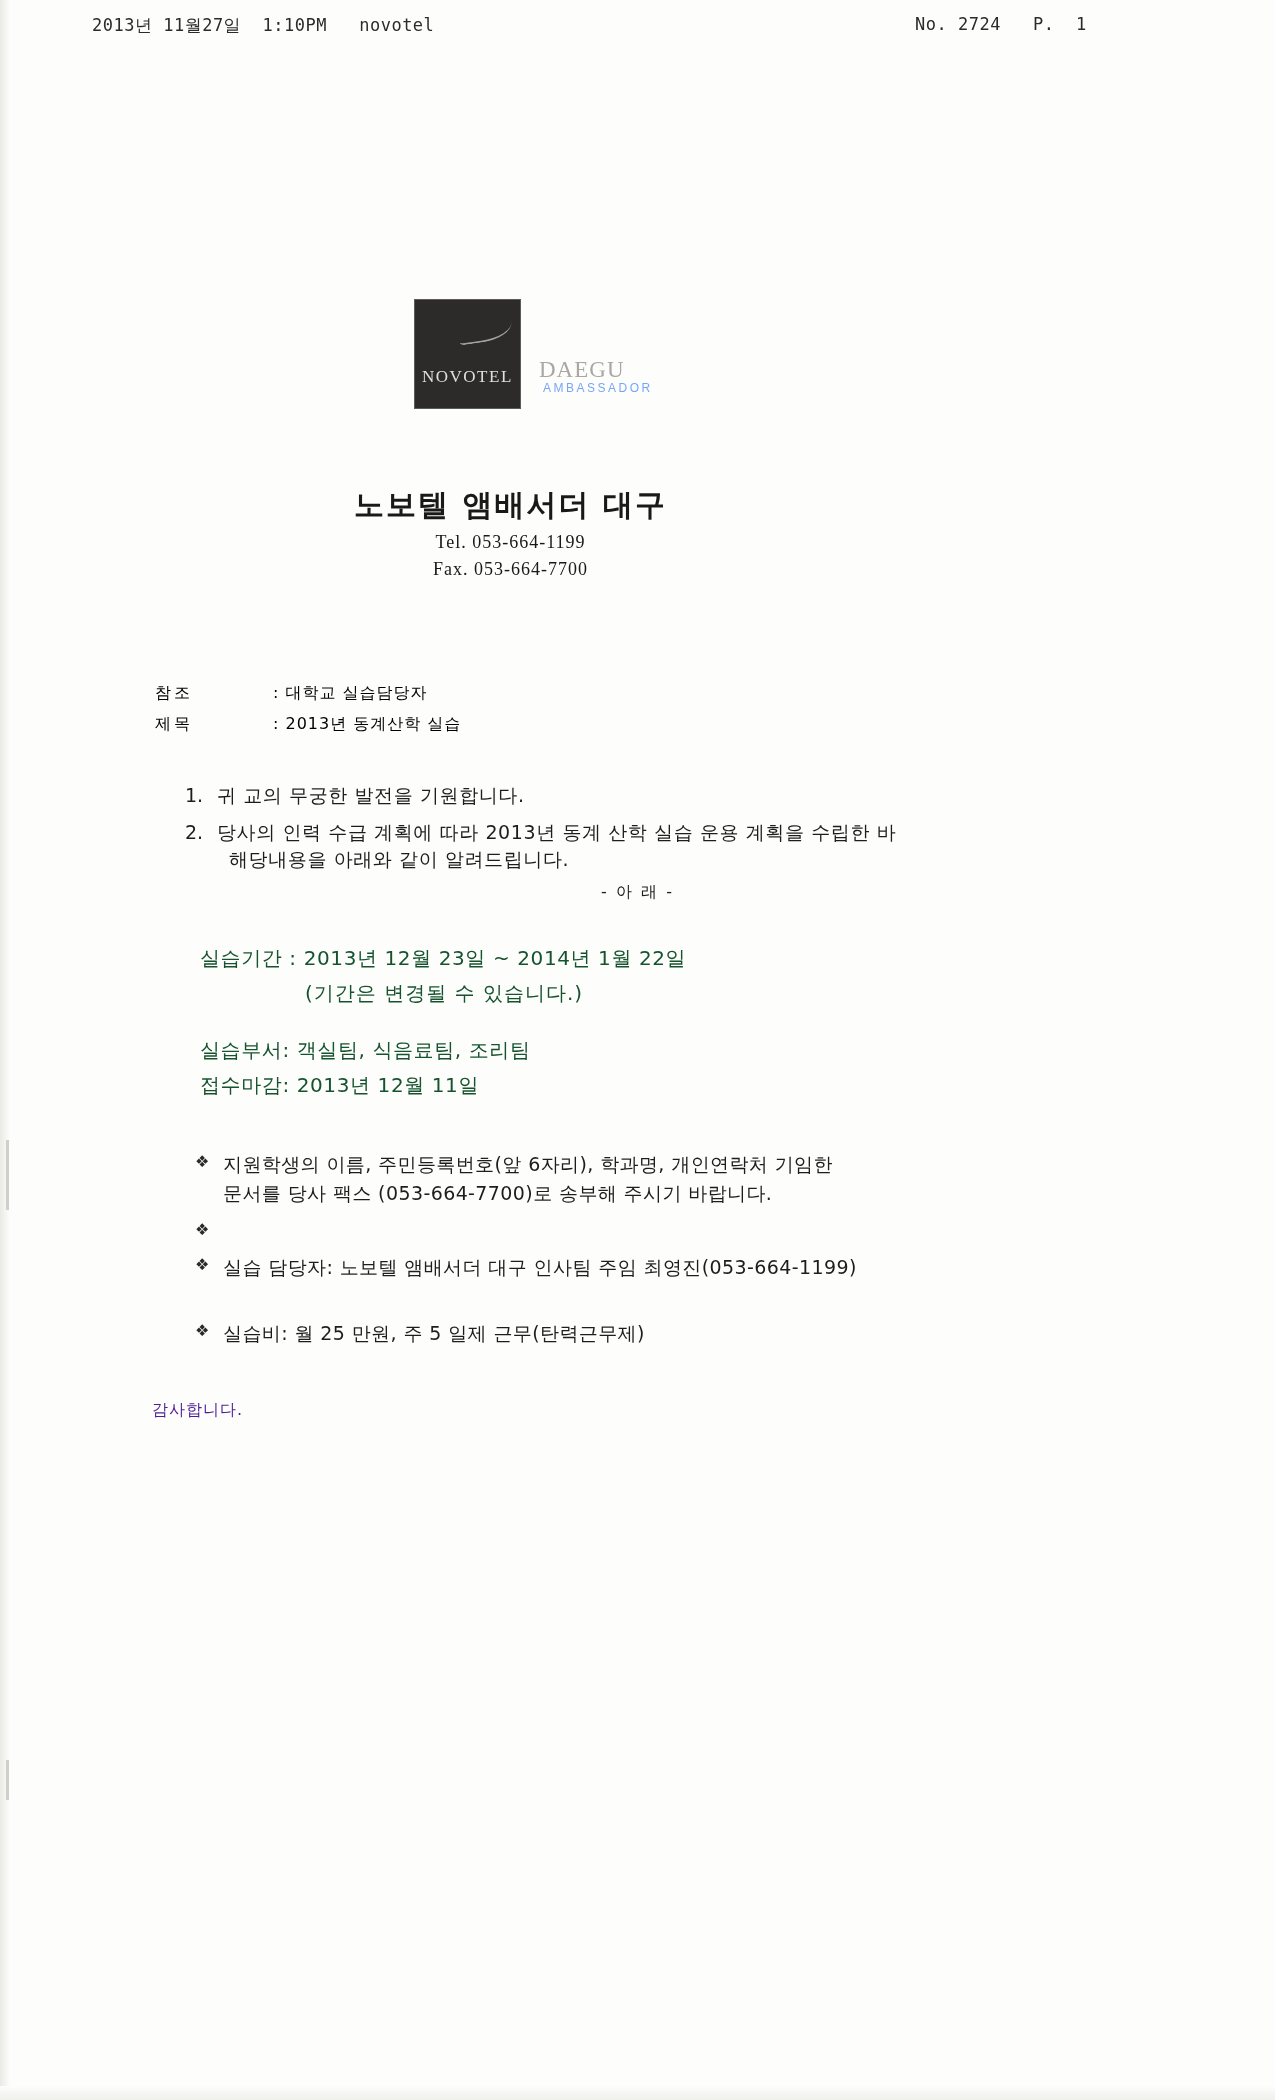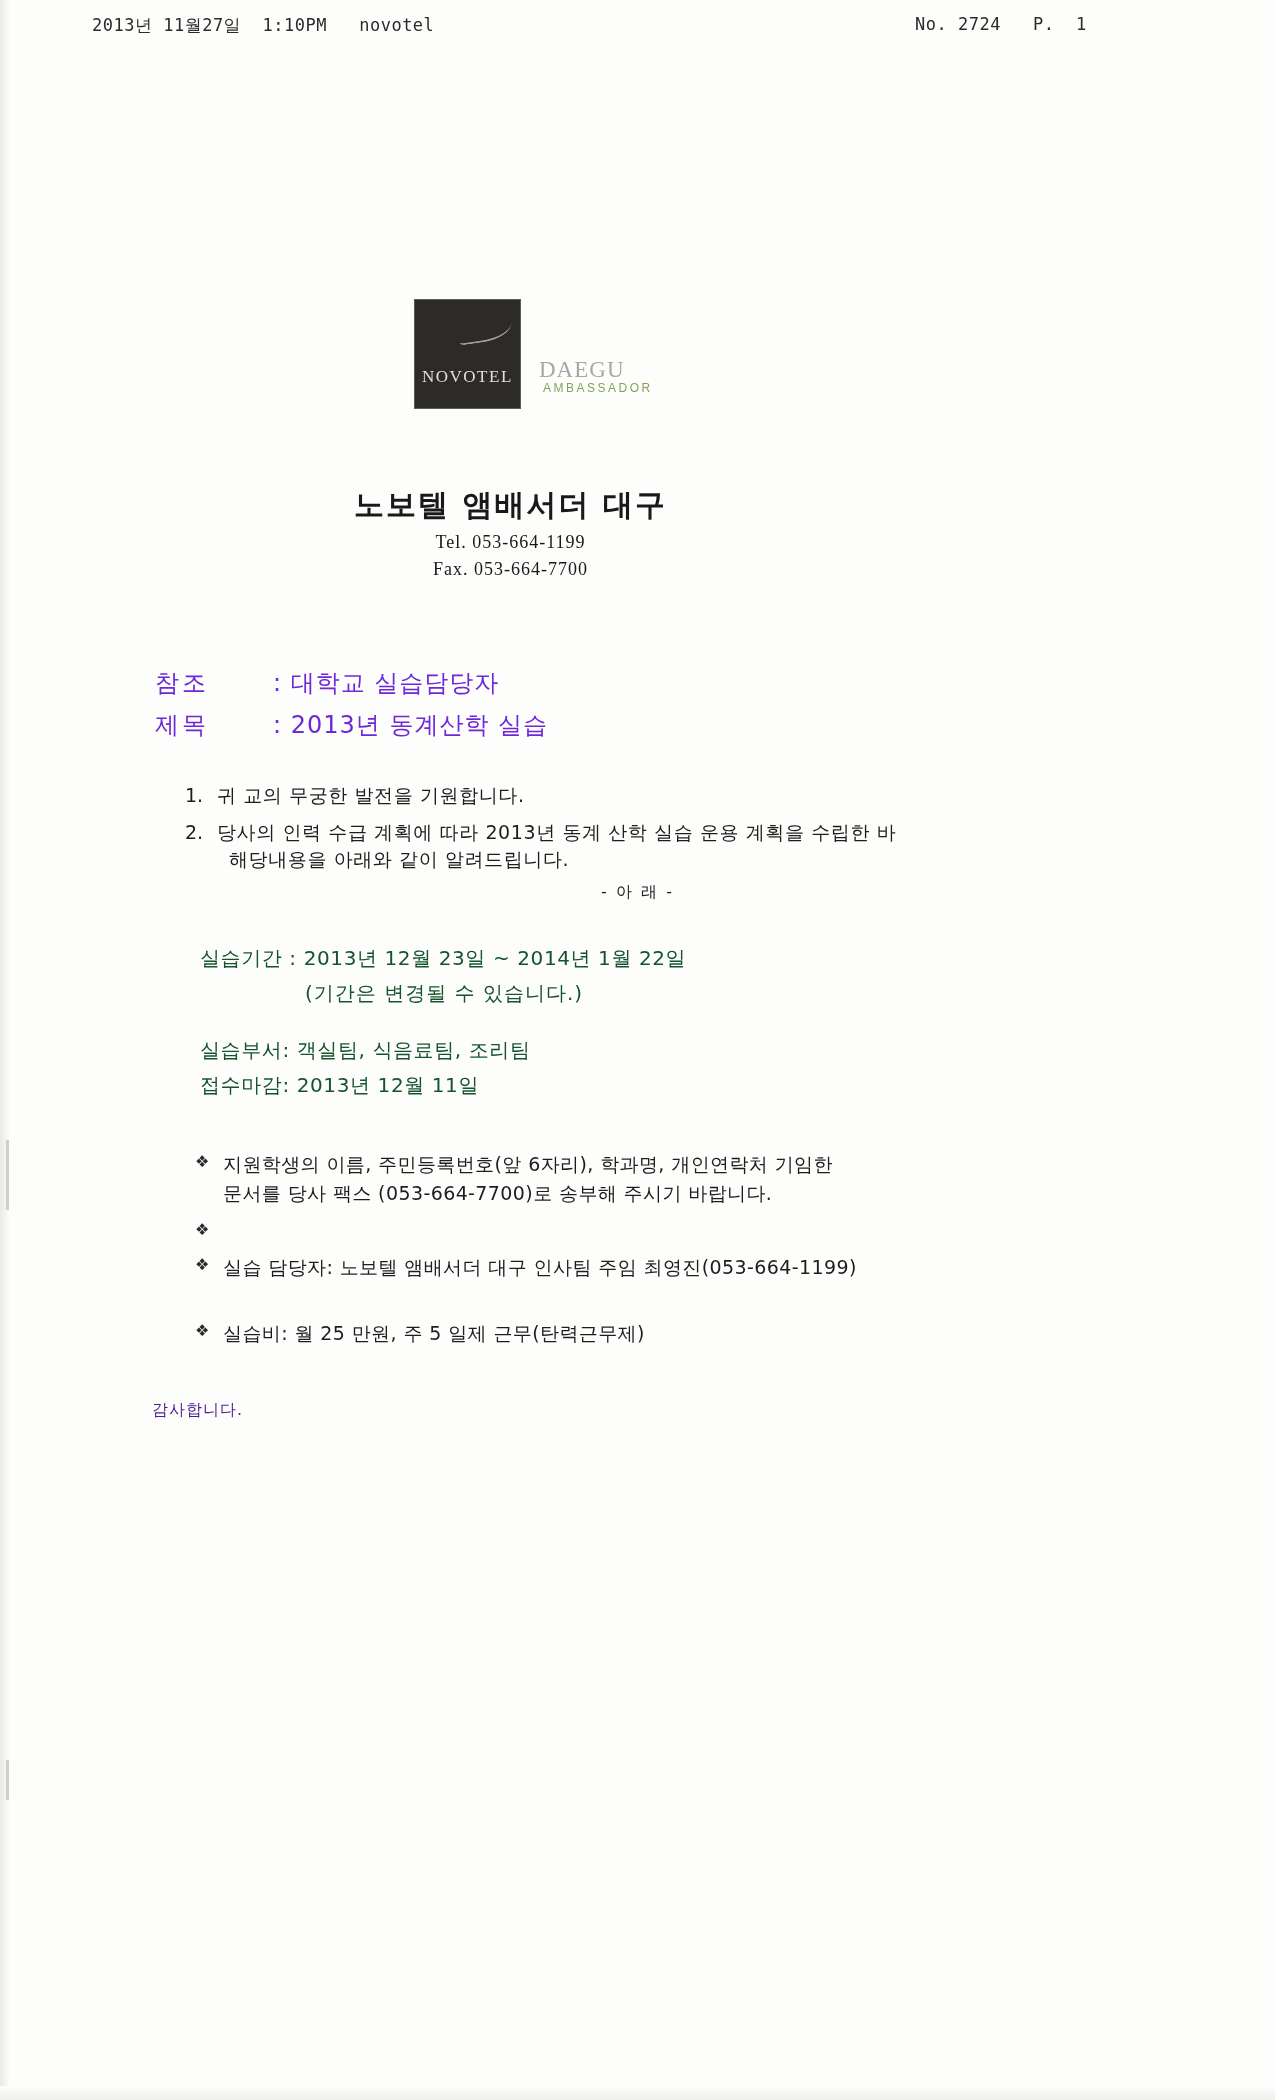--- a/index.html
+++ b/index.html
@@ -111,21 +111,21 @@
     color: #8d8a86;
     opacity: 0.75;
   }
   .logo-amb {
     position: absolute;
     left: 128px;
     top: 81px;
     font-family: "Liberation Sans", sans-serif;
     font-size: 12px;
     letter-spacing: 2.5px;
-    color: #4d7c0f;
+    color: #3b82f6;
     opacity: 0.7;
   }
 
   
   .hotel-block {
     position: absolute;
     top: 485px;
     left: 0;
     width: 1021px;
     text-align: center;
@@ -141,24 +141,24 @@
     font-family: "Liberation Serif", serif;
     font-size: 18px;
     letter-spacing: 1px;
     margin-top: 6px;
   }
 
   
   .meta {
     position: absolute;
     left: 155px;
-    top: 667px;
+    top: 683px;
     width: 900px;
-    font-size: 24px;
-    color: #6d28d9;
+    font-size: 16px;
+    color: #000000;
   }
   .meta-row {
     display: flex;
     margin-bottom: 10px;
   }
   .meta-label {
     width: 118px;
     letter-spacing: 3px;
   }
   .meta-value {

